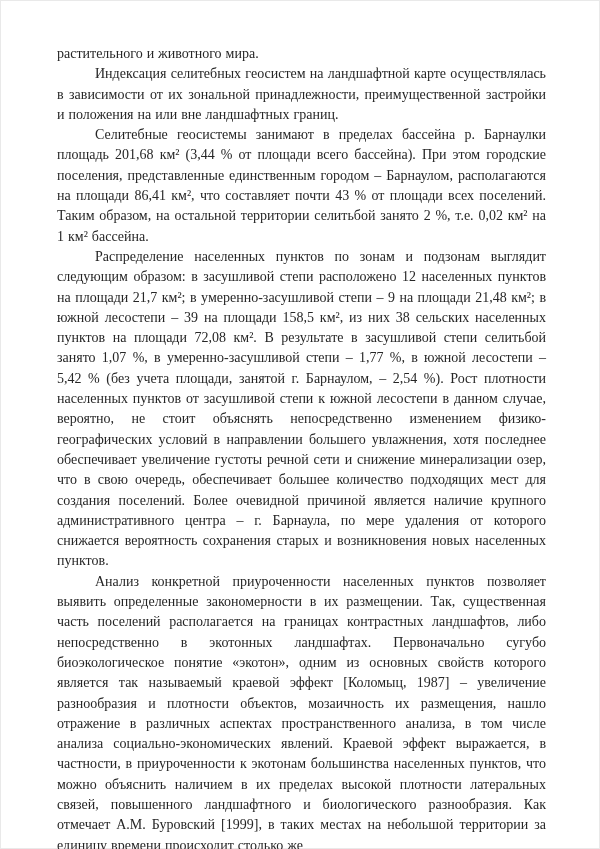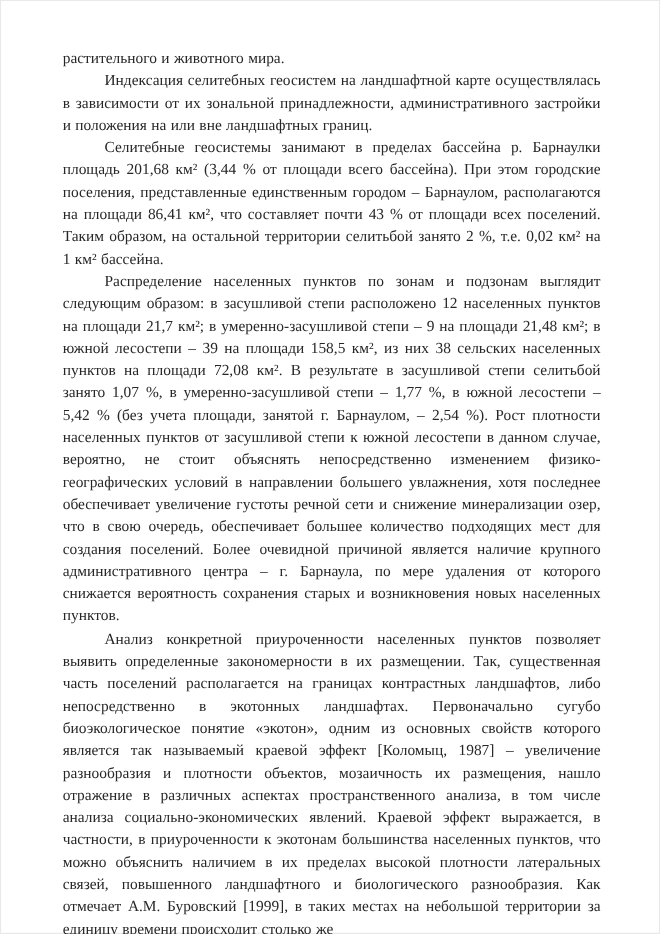--- a/index.html
+++ b/index.html
@@ -32,18 +32,18 @@
   }
   p.para.no-indent {
     text-indent: 0;
   }
 </style>
 </head>
 <body>
 
 <div class="page">
   <p class="para no-indent">растительного и животного мира.</p>
-  <p class="para">Индексация селитебных геосистем на ландшафтной карте осуществлялась в зависимости от их зональной принадлежности, административного застройки и положения на или вне ландшафтных границ.</p>
+  <p class="para">Индексация селитебных геосистем на ландшафтной карте осуществлялась в зависимости от их зональной принадлежности, преимущественной застройки и положения на или вне ландшафтных границ.</p>
   <p class="para">Селитебные геосистемы занимают в пределах бассейна р. Барнаулки площадь 201,68 км² (3,44 % от площади всего бассейна). При этом городские поселения, представленные единственным городом – Барнаулом, располагаются на площади 86,41 км², что составляет почти 43 % от площади всех поселений. Таким образом, на остальной территории селитьбой занято 2 %, т.е. 0,02 км² на 1 км² бассейна.</p>
   <p class="para">Распределение населенных пунктов по зонам и подзонам выглядит следующим образом: в засушливой степи расположено 12 населенных пунктов на площади 21,7 км²; в умеренно-засушливой степи – 9 на площади 21,48 км²; в южной лесостепи – 39 на площади 158,5 км², из них 38 сельских населенных пунктов на площади 72,08 км². В результате в засушливой степи селитьбой занято 1,07 %, в умеренно-засушливой степи – 1,77 %, в южной лесостепи – 5,42 % (без учета площади, занятой г. Барнаулом, – 2,54 %). Рост плотности населенных пунктов от засушливой степи к южной лесостепи в данном случае, вероятно, не стоит объяснять непосредственно изменением физико-географических условий в направлении большего увлажнения, хотя последнее обеспечивает увеличение густоты речной сети и снижение минерализации озер, что в свою очередь, обеспечивает большее количество подходящих мест для создания поселений. Более очевидной причиной является наличие крупного административного центра – г. Барнаула, по мере удаления от которого снижается вероятность сохранения старых и возникновения новых населенных пунктов.</p>
   <p class="para">Анализ конкретной приуроченности населенных пунктов позволяет выявить определенные закономерности в их размещении. Так, существенная часть поселений располагается на границах контрастных ландшафтов, либо непосредственно в экотонных ландшафтах. Первоначально сугубо биоэкологическое понятие «экотон», одним из основных свойств которого является так называемый краевой эффект [Коломыц, 1987] – увеличение разнообразия и плотности объектов, мозаичность их размещения, нашло отражение в различных аспектах пространственного анализа, в том числе анализа социально-экономических явлений. Краевой эффект выражается, в частности, в приуроченности к экотонам большинства населенных пунктов, что можно объяснить наличием в их пределах высокой плотности латеральных связей, повышенного ландшафтного и биологического разнообразия. Как отмечает А.М. Буровский [1999], в таких местах на небольшой территории за единицу времени происходит столько же</p>
 
 </div>
 
 </body></html>

